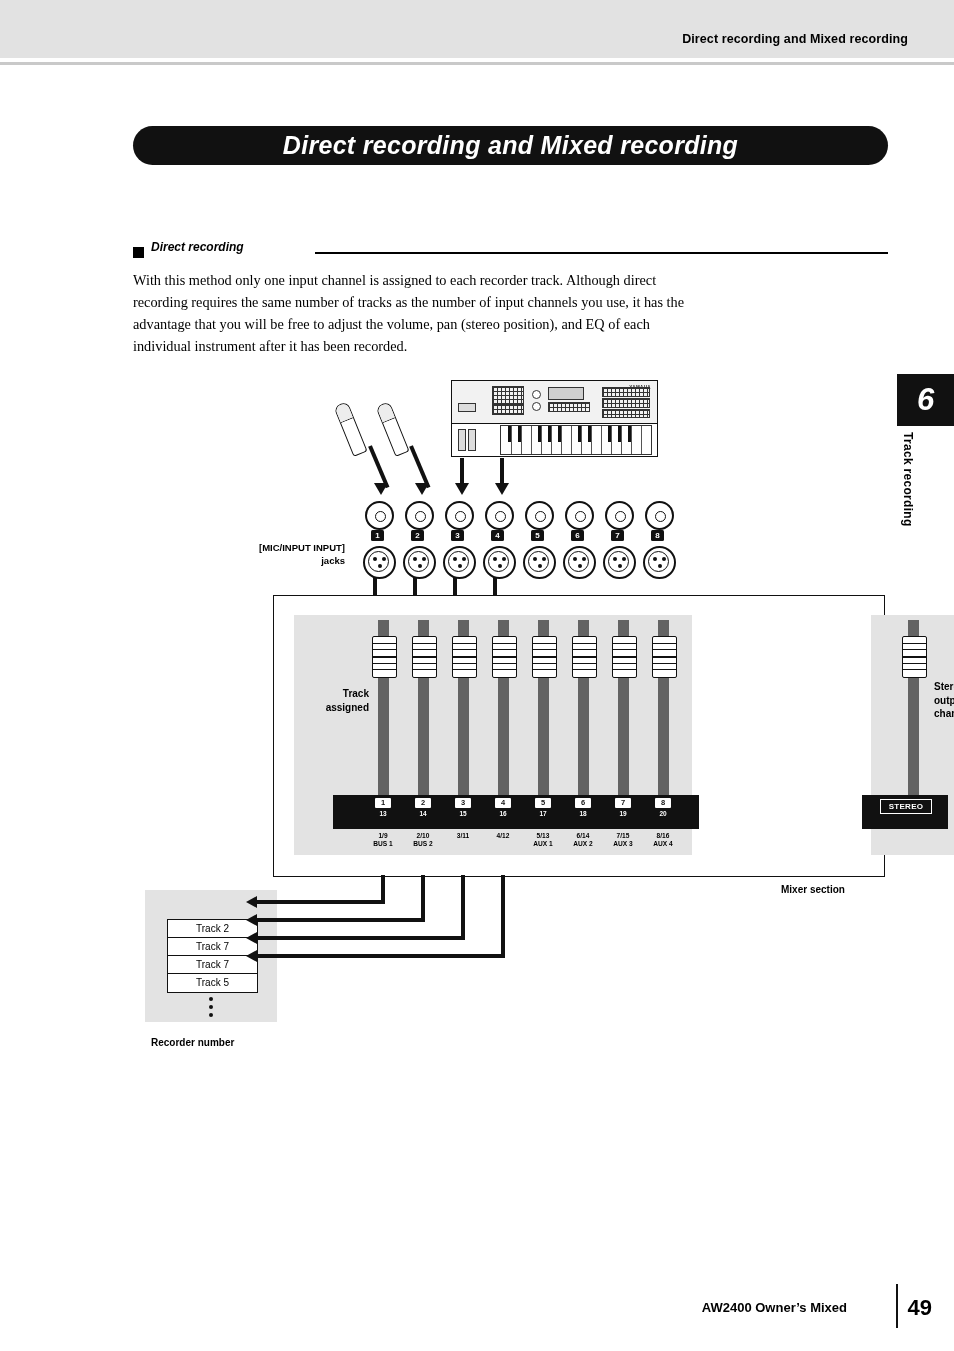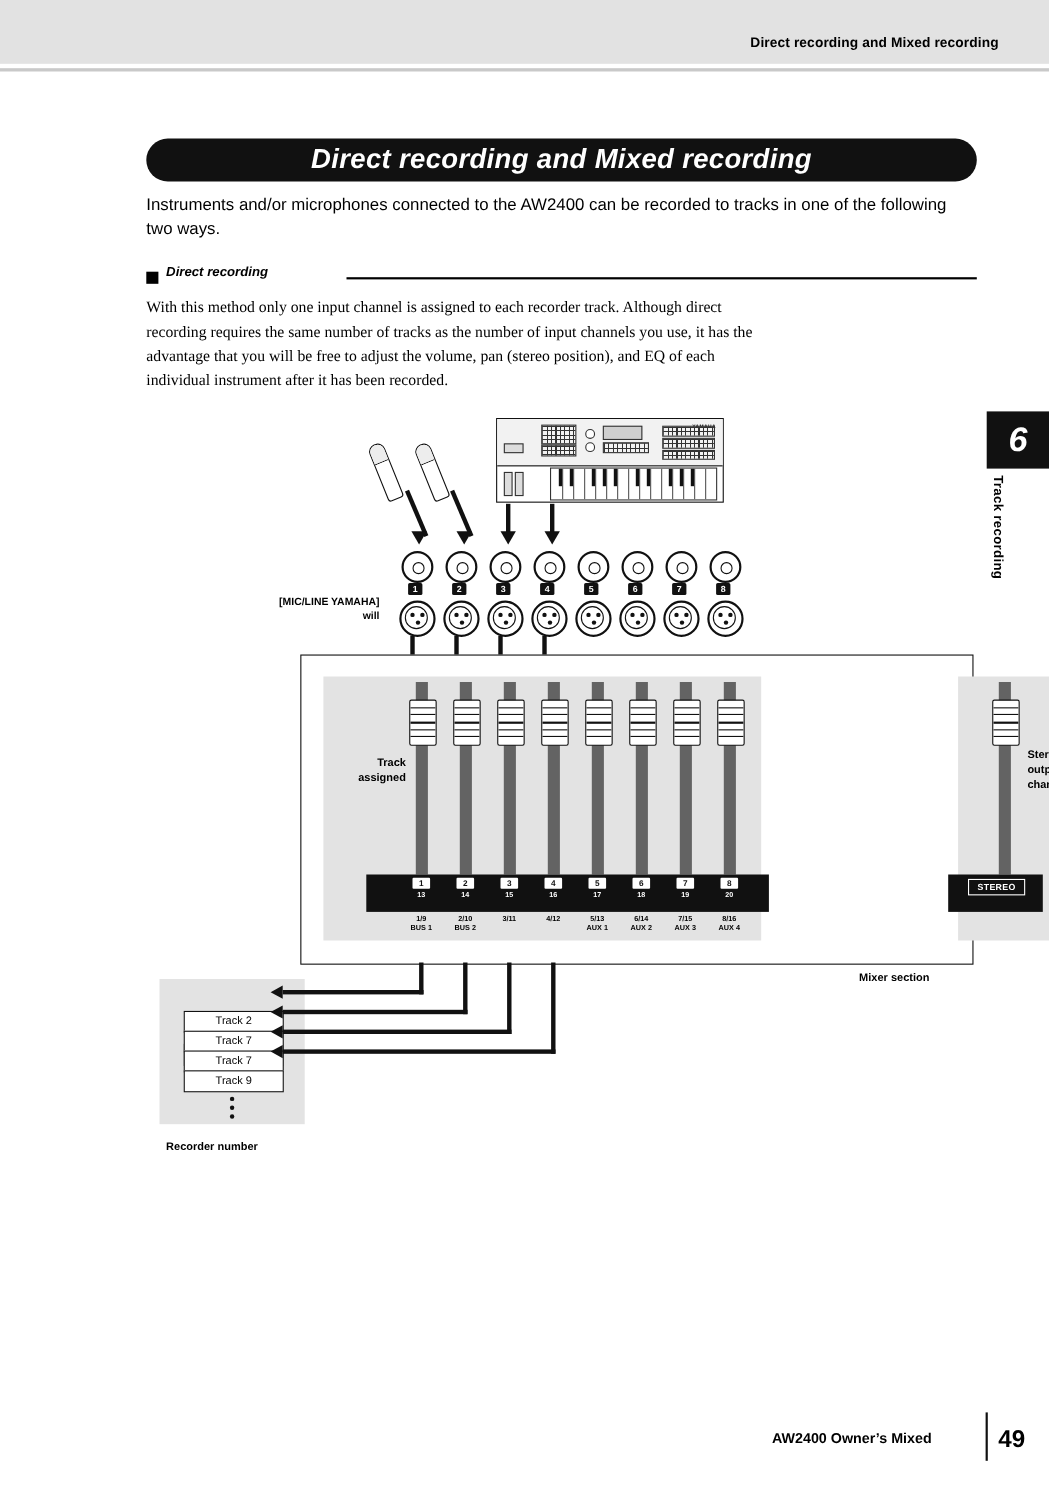--- a/index.html
+++ b/index.html
@@ -489,21 +489,20 @@
 <div class="page">
 
   <div class="header-band"></div>
   <div class="header-title">Direct recording and Mixed recording</div>
   <div class="header-rule"></div>
 
   <div class="title-bar">
     <span class="title-bar-text">Direct recording and Mixed recording</span>
   </div>
 
-  <div class="intro">Instruments and/or microphones connected to the AW2400 can be recorded to tracks in one of the following two ways.</div>
 
   <div class="sec-head">
     <span class="sec-square"></span>
     <span class="sec-title">Direct recording</span>
     <span class="sec-line"></span>
   </div>
 
   <div class="body-text">With this method only one input channel is assigned to each recorder track. Although direct recording requires the same number of tracks as the number of input channels you use, it has the advantage that you will be free to adjust the volume, pan (stereo position), and EQ of each individual instrument after it has been recorded.</div>
 
   <div class="chapter-tab">
@@ -570,22 +569,22 @@
     <div class="arrow-line" style="left:276px;top:86px;height:45px;transform:rotate(-23deg);"></div>
     <div class="arrow-head" style="left:282px;top:123px;"></div>
 
     <div class="arrow-line" style="left:327px;top:98px;height:30px;"></div>
     <div class="arrow-head" style="left:322px;top:123px;"></div>
 
     <div class="arrow-line" style="left:367px;top:98px;height:30px;"></div>
     <div class="arrow-head" style="left:362px;top:123px;"></div>
 
     <div class="jacks-label" style="left:112px;top:182px;width:100px;">
-      <span>[MIC/LINE YAMAHA]</span><br>
-      <span>will</span>
+      <span>[MIC/INPUT INPUT]</span><br>
+      <span>jacks</span>
     </div>
 
     <div>
       <div class="jack" style="left:232px;top:141px;">
           <div class="inner"></div>
         </div>
       <div class="jack" style="left:272px;top:141px;">
           <div class="inner"></div>
         </div>
       <div class="jack" style="left:312px;top:141px;">
@@ -802,21 +801,21 @@
       <div class="stereo-chip" style="left:606px;top:203px;width:50px;height:13px;line-height:13px;border:1px solid #fff;">STEREO</div>
     </div>
 
     <div class="lbl-bold" style="left:648px;top:523px;">Mixer section</div>
 
     <div class="recorder-box">
       <div class="track-cell" style="top:11px;margin-top:48px;">Track 1</div>
       <div class="track-cell" style="top:29px;">Track 2</div>
       <div class="track-cell" style="top:47px;">Track 7</div>
       <div class="track-cell" style="top:65px;">Track 7</div>
-      <div class="track-cell" style="top:83px;">Track 9</div>
+      <div class="track-cell" style="top:83px;">Track 5</div>
       <div class="dots" style="top:107px;">
           <i></i>
           <i></i>
           <i></i>
         </div>
     </div>
     <div class="lbl-bold" style="left:18px;top:676px;">Recorder number</div>
 
     <div class="conn" style="left:248px;top:515px;width:4px;height:29px;"></div>
     <div class="conn" style="left:124px;top:540px;width:128px;height:4px;"></div>

